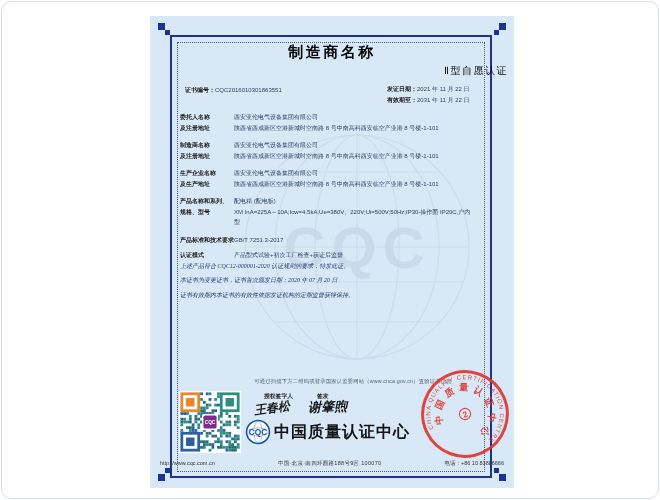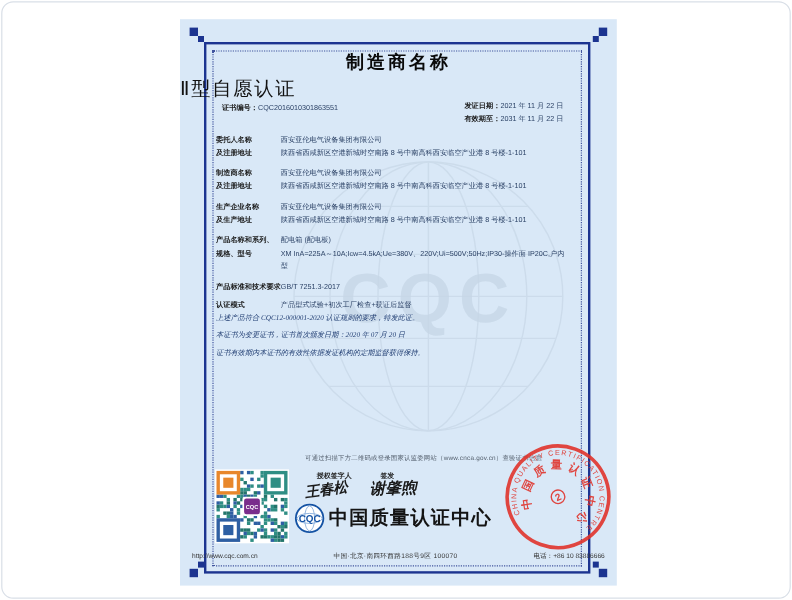--- a/index.html
+++ b/index.html
@@ -32,22 +32,22 @@
 
   
   .wm{position:absolute;left:0;top:0;pointer-events:none;}
 
   
   .title{
     position:absolute;left:0;right:0;top:27px;text-align:center;
     font-size:15px;font-weight:bold;letter-spacing:2.5px;color:#0a0a0a;
   }
   .subtitle{
-    position:absolute;left:0;right:6px;top:48px;text-align:left;
-    font-size:16px;letter-spacing:1.5px;color:#111;
+    position:absolute;left:0;right:6px;top:48px;text-align:right;
+    font-size:10px;letter-spacing:1.5px;color:#111;
   }
   .cert-no{position:absolute;left:35px;top:70px;font-size:6px;color:#2e4468;}
   .cert-no b{color:#1a1a1a;}
   .dates{position:absolute;left:237px;top:68px;font-size:6px;line-height:1.9;color:#2e4468;}
   .dates b{color:#1a1a1a;}
 
   
   .info{position:absolute;left:30px;top:96px;right:40px;}
   .irow{display:flex;}
   .irow.mb7{margin-bottom:7px;}

